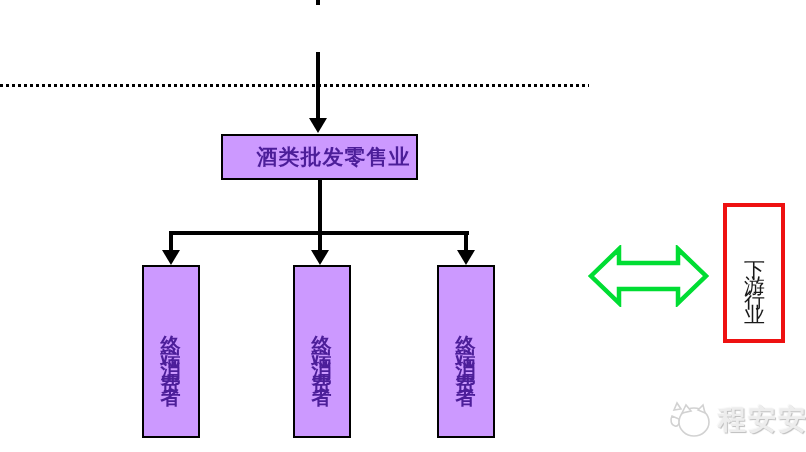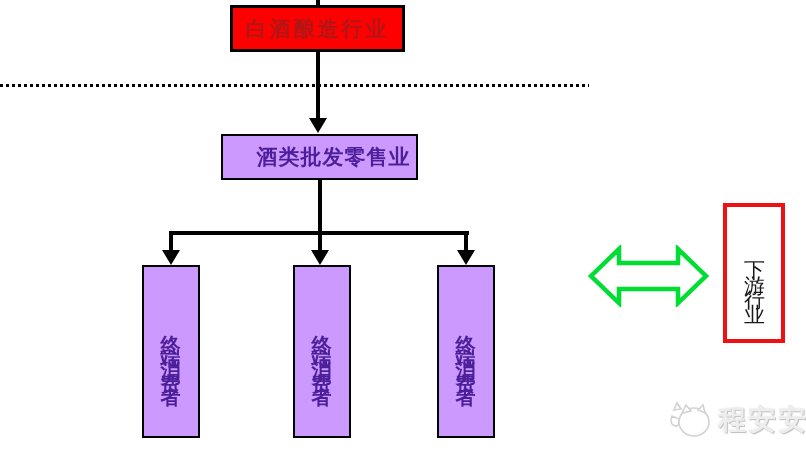--- a/index.html
+++ b/index.html
@@ -124,23 +124,20 @@
     white-space: nowrap;
   }
 </style>
 </head>
 <body>
 
 <div id="canvas">
 
   <div id="stub-top" class="vline"></div>
 
-  <div class="box top-box">
-    <span>白酒酿造行业</span>
-  </div>
 
   <div id="dotted-divider"></div>
 
   <div id="line-top-mid" class="vline"></div>
   <div id="head-top-mid" class="arrowhead-down"></div>
 
   <div class="box middle-box">
     <span>酒类批发零售业</span>
   </div>
 

